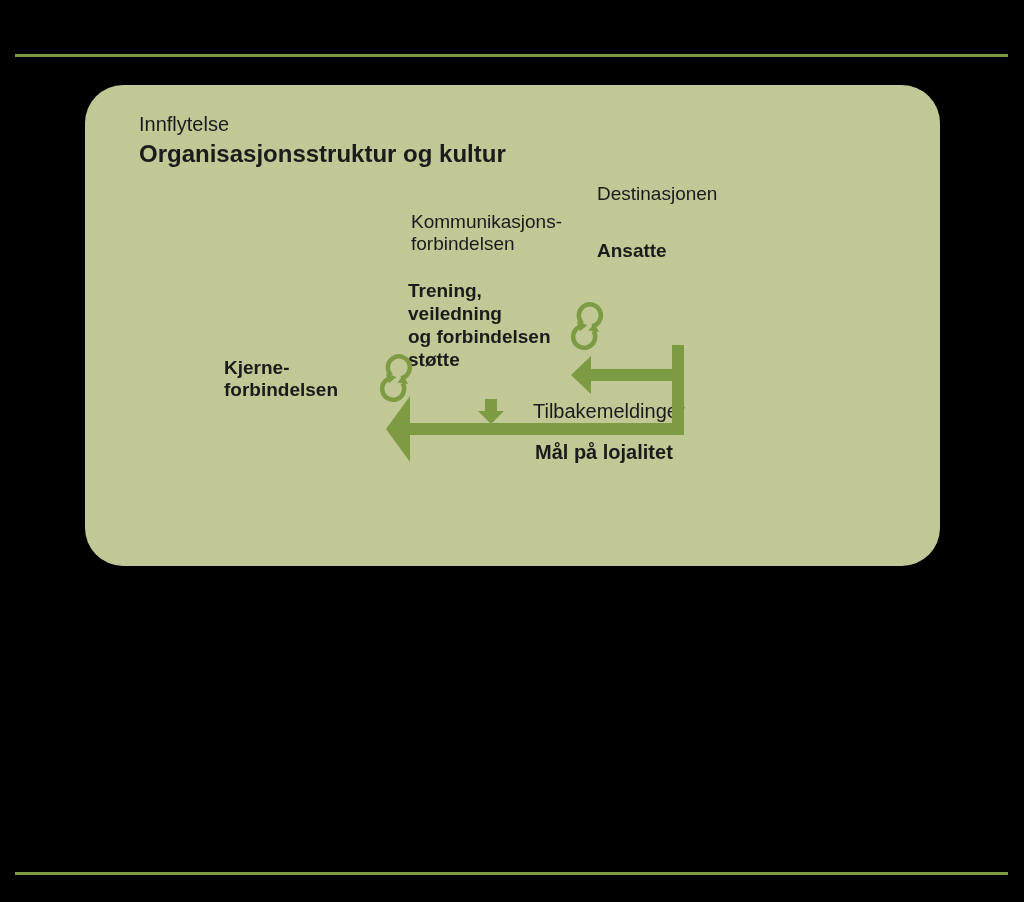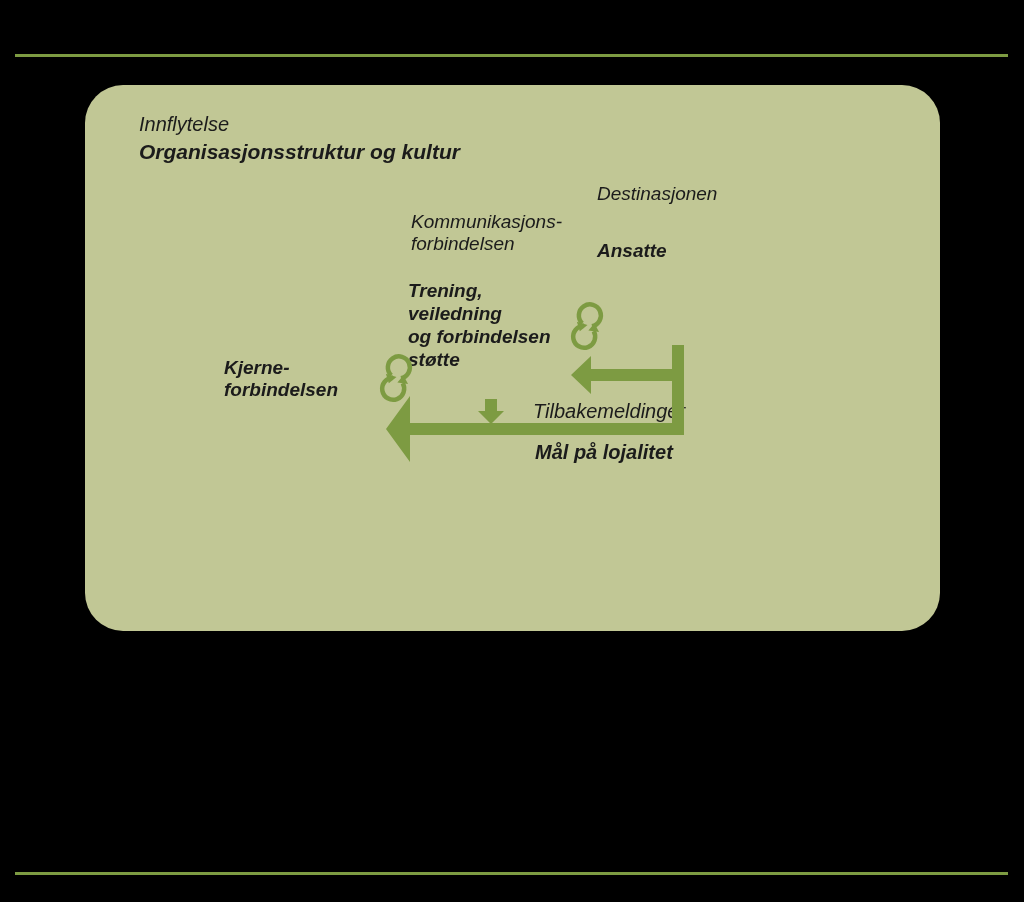--- a/index.html
+++ b/index.html
@@ -18,36 +18,35 @@
     overflow:hidden;
   }
   .rule{
     position:absolute;left:15px;width:993px;height:3px;
     background:var(--accent-green);
   }
   .rule-top{top:54px;}
   .rule-bottom{top:872px;}
   .panel{
     position:absolute;left:85px;top:85px;
-    width:855px;height:546px;
+    width:855px;height:481px;
     background:var(--panel-bg);
     border-radius:38px;
-    font-style:italic;
   }
   .lbl{
     position:absolute;
     white-space:pre-line;
     line-height:1.16;
     font-size:19px;
     color:var(--text);
   }
   .bold{font-weight:bold;}
   .center{text-align:left;}
   .panel-label{left:54px;top:28px;font-size:20px;}
-  .panel-title{left:54px;top:55px;font-size:21px;}
+  .panel-title{left:54px;top:55px;font-size:24px;}
   .dest-heading{left:512px;top:98px;width:165px;}
   .dest-item{left:512px;top:155px;width:165px;}
   .link-heading{left:326px;top:126px;width:165px;line-height:1.18;}
   .link-item{left:323px;top:194px;width:165px;line-height:23px;}
   .src-heading{left:139px;top:191px;width:165px;line-height:1.18;}
   .src-item{left:139px;top:272px;width:165px;line-height:1.18;}
   .feedback-label{left:448px;top:315px;font-size:20px;}
   .loyalty-label{left:450px;top:356px;font-size:20px;}
   .arrows-layer{
     position:absolute;left:0;top:0;width:855px;height:481px;

